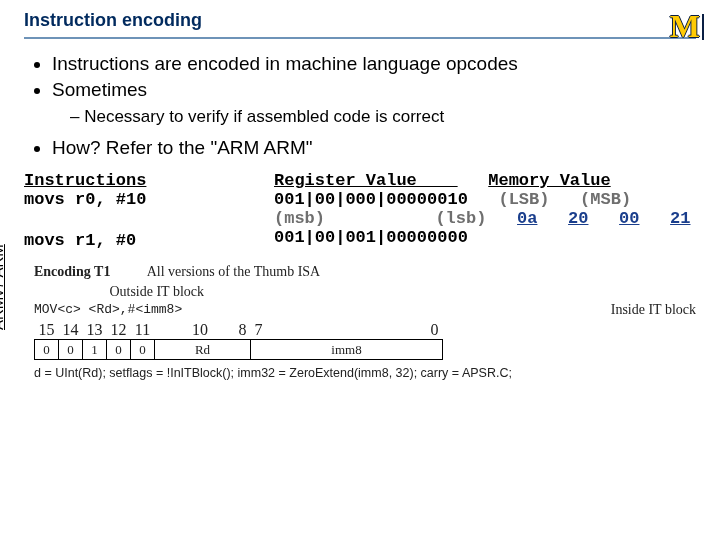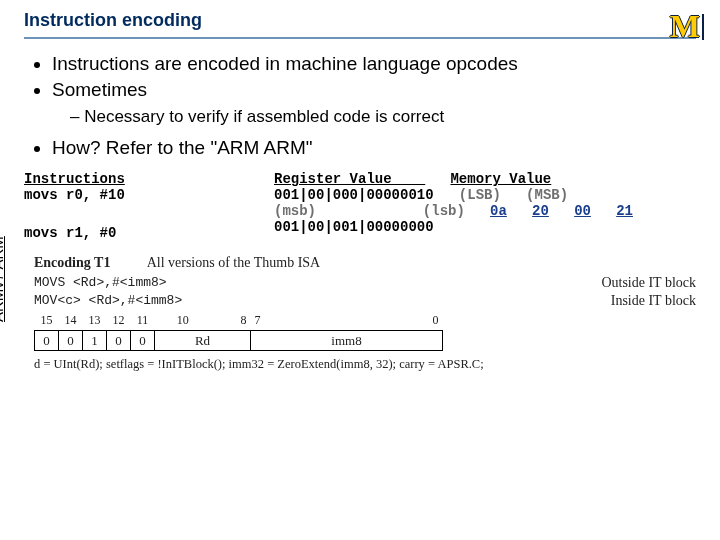--- a/index.html
+++ b/index.html
@@ -5,41 +5,41 @@
   * { box-sizing: border-box; margin: 0; padding: 0; }
   body { width: 720px; height: 540px; background: #fff; font-family: "Tahoma", "Verdana", sans-serif; color: #000; position: relative; padding: 10px 24px 8px 24px; }
   .title { color: #012a5e; font-weight: bold; font-size: 18px; margin-bottom: 6px; }
   .logo { position: absolute; top: 8px; right: 16px; display: flex; align-items: center; }
   .logo .m { color: #ffcb05; font-weight: 900; font-size: 32px; font-family: Georgia, serif; text-shadow: -1px 0 #0a1f44, 1px 0 #0a1f44, 0 -1px #0a1f44, 0 1px #0a1f44; letter-spacing: -2px; }
   .logo .bar { width: 2px; background: #0a1f44; height: 26px; margin-left: 4px; }
   .titleline { border: 0; border-top: 2px solid #6e93b8; margin-bottom: 12px; }
   ul.main { list-style: disc; margin-left: 28px; font-size: 19px; line-height: 1.35; }
   ul.sub { list-style: none; margin: 4px 0 6px 18px; font-size: 17px; }
   ul.sub li::before { content: "– "; }
-  .code-row { display: flex; margin-top: 10px; gap: 20px; font-family: "Courier New", monospace; font-size: 14px; font-weight: bold; }
+  .code-row { display: flex; margin-top: 10px; gap: 20px; font-family: "Courier New", monospace; font-size: 17px; font-weight: bold; }
   .code-left { width: 230px; }
   .code-right { flex: 1; }
   .u { text-decoration: underline; }
   .gray { color: #6f6f6f; }
   .blue { color: #1a3e8c; }
   .encoding-box { margin-top: 14px; position: relative; }
   .vlabel { position: absolute; left: -18px; bottom: 50px; transform: rotate(-90deg); transform-origin: left bottom; font-size: 15px; text-decoration: underline; white-space: nowrap; }
   .enc { margin-left: 10px; font-family: "Times New Roman", serif; font-size: 14px; color: #222; }
   .enc-top { display: flex; justify-content: space-between; margin-bottom: 4px; }
   .enc-left { font-weight: bold; }
   .enc-right-col { text-align: right; width: 170px; }
   .enc-mid { display: flex; justify-content: space-between; margin-bottom: 2px; }
   .mono { font-family: "Courier New", monospace; font-size: 13px; color: #222; }
   table.bits { border-collapse: collapse; margin-top: 2px; margin-bottom: 6px; }
   table.bits td, table.bits th { border: 1px solid #000; font-family: "Times New Roman", serif; font-size: 13px; text-align: center; height: 20px; }
-  table.bits th { border: none; font-weight: normal; font-size: 12px; padding: 0 4px; }
+  table.bits th { border: none; font-weight: normal; font-size: 16px; padding: 0 4px; }
   .w24 { width: 24px; }
   .wrd { width: 96px; }
   .wimm { width: 192px; }
-  .enc-bot { font-family: Liberation Serif, serif; font-size: 12.5px; color: #222; }
+  .enc-bot { font-family: Liberation Sans, sans-serif; font-size: 12.5px; color: #222; }
 </style>
 </head>
 <body>
 
 <div class="logo">
   <span class="m">M</span>
   <span class="bar"></span>
 </div>
 
 <div class="title">Instruction encoding</div>
@@ -98,36 +98,35 @@
   <div class="enc">
     <div class="enc-top">
       <div>
         <span class="enc-left">Encoding T1</span>
         <span style="display:inline-block;width:30px"></span>
         <span>All versions of the Thumb ISA</span>
       </div>
       <div class="enc-right-col"></div>
     </div>
     <div class="enc-mid">
-      <div class="mono">MOVS &lt;Rd&gt;,#&lt;imm8&gt;</div>
       <div class="enc-right-col">Outside IT block</div>
     </div>
     <div class="enc-mid">
       <div class="mono">MOV&lt;c&gt; &lt;Rd&gt;,#&lt;imm8&gt;</div>
       <div class="enc-right-col">Inside IT block</div>
     </div>
     <table class="bits">
       <tbody>
           <tr>
         <th class="w24">15</th>
         <th class="w24">14</th>
         <th class="w24">13</th>
         <th class="w24">12</th>
         <th class="w24">11</th>
-        <th style="text-align:center">10</th>
+        <th style="text-align:right">10</th>
         <th style="text-align:right">8</th>
         <th style="text-align:left">7</th>
         <th style="text-align:right">0</th>
       </tr>
       <tr>
         <td class="w24">0</td>
         <td class="w24">0</td>
         <td class="w24">1</td>
         <td class="w24">0</td>
         <td class="w24">0</td>

